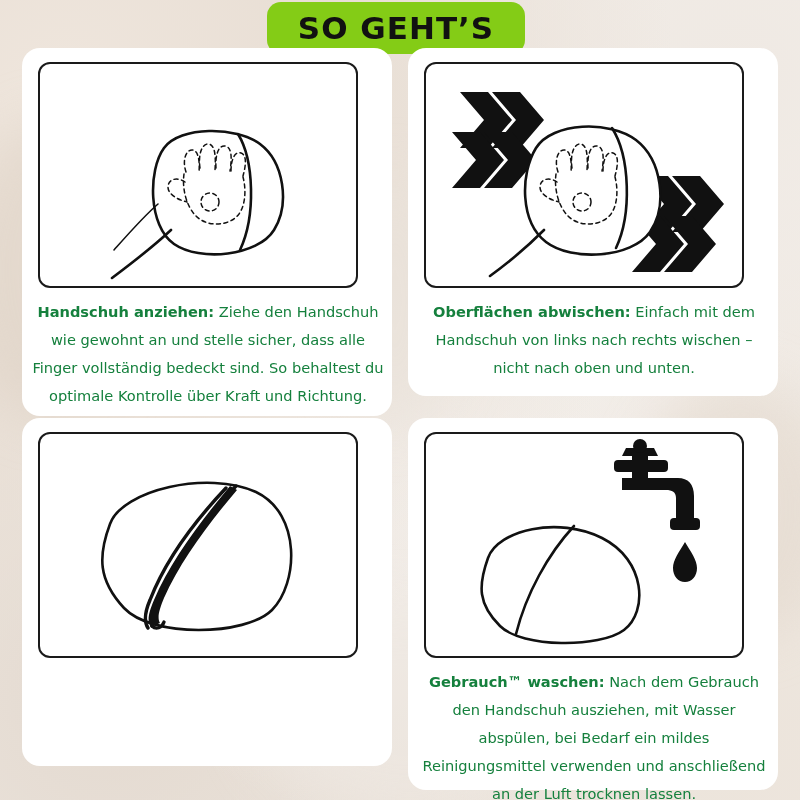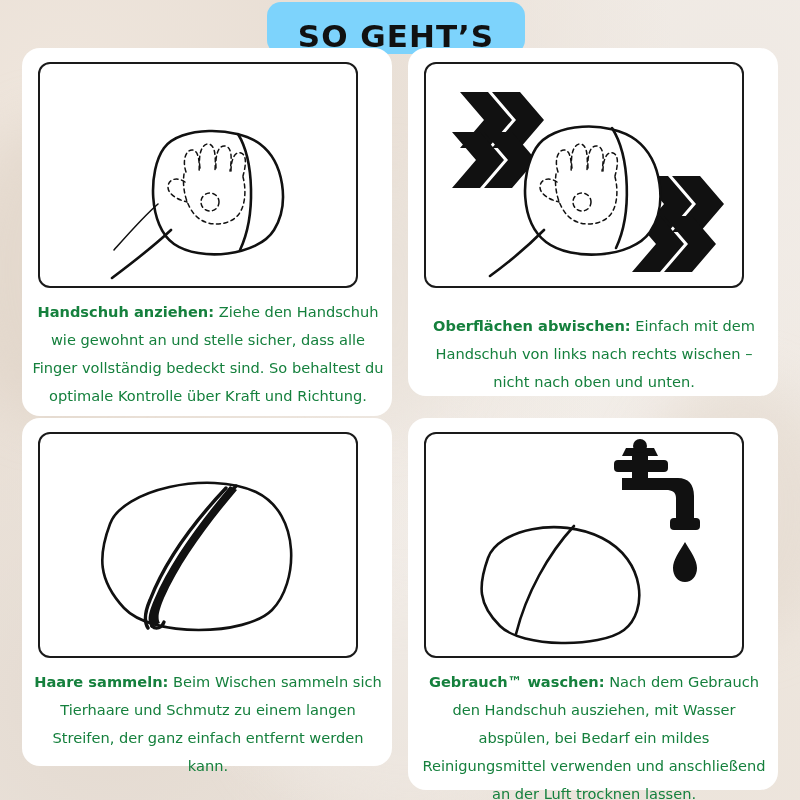--- a/index.html
+++ b/index.html
@@ -43,24 +43,24 @@
     inset: 0;
   }
 
   
   .title-pill {
     position: absolute;
     left: 267px;
     top: 2px;
     width: 258px;
     height: 52px;
-    background: #7dd3fc;
+    background: #84cc16;
     border-radius: 14px;
     display: flex;
-    align-items: flex-end;
+    align-items: center;
     justify-content: center;
   }
   .title-pill .title-text {
     font-size: 31px;
     font-weight: bold;
     letter-spacing: 1px;
     color: #111111;
     font-family: "DejaVu Sans", sans-serif;
   }
 
@@ -92,21 +92,21 @@
   .caption {
     position: absolute;
     text-align: center;
     color: #15803d;
     font-size: 14.6px;
     line-height: 28px;
     font-family: "DejaVu Sans", sans-serif;
   }
   .caption .lead { font-weight: bold; }
   .caption.p1 { left: 32px;  top: 298px; width: 352px; }
-  .caption.p2 { left: 418px; top: 298px; width: 352px; margin-top: 14px; }
+  .caption.p2 { left: 418px; top: 298px; width: 352px; }
   .caption.p3 { left: 32px;  top: 668px; width: 352px; }
   .caption.p4 { left: 418px; top: 668px; width: 352px; }
 </style>
 </head>
 <body>
 
 <div class="bg-layer"></div>
 <div class="bg-blob blob1"></div>
 <div class="bg-blob blob2"></div>
 <div class="bg-blob blob3"></div>
@@ -194,23 +194,20 @@
       <g fill="none" stroke="#111111" stroke-width="3.4" stroke-linecap="round" stroke-linejoin="round">
         <path d="M196 52 C164 86, 134 126, 118 164 C112 178, 110 186, 112 192"></path>
         <path d="M186 54 C152 90, 124 130, 110 166 C104 180, 104 188, 108 194"></path>
         <path d="M112 192 C116 196, 122 194, 124 188"></path>
       </g>
       <g fill="#111111">
         <path d="M190 52 C160 88, 130 128, 114 166 C108 180, 107 188, 111 193 L120 189 C117 184, 119 176, 124 164 C140 128, 168 90, 197 56 Z"></path>
       </g>
     </svg>
   </div>
-  <div class="caption p3">
-    <span class="lead">Haare sammeln:</span><span> Beim Wischen sammeln sich Tierhaare und Schmutz zu einem langen Streifen, der ganz einfach entfernt werden kann.</span>
-  </div>
 
   <div class="card c4"></div>
   <div class="frame f4">
     <svg viewBox="0 0 316 222" xmlns="http://www.w3.org/2000/svg">
 
       <g fill="#111111">
         <rect x="206" y="16" width="16" height="36" rx="3"></rect>
         <rect x="188" y="26" width="54" height="12" rx="4"></rect>
         <path d="M196 22 L232 22 L228 14 L200 14 Z"></path>
         <circle cx="214" cy="12" r="7"></circle>

